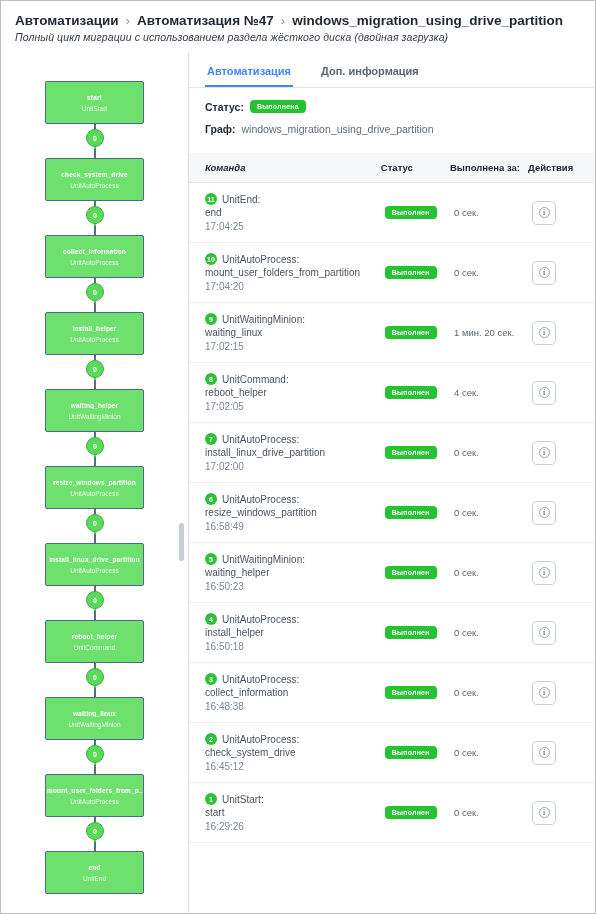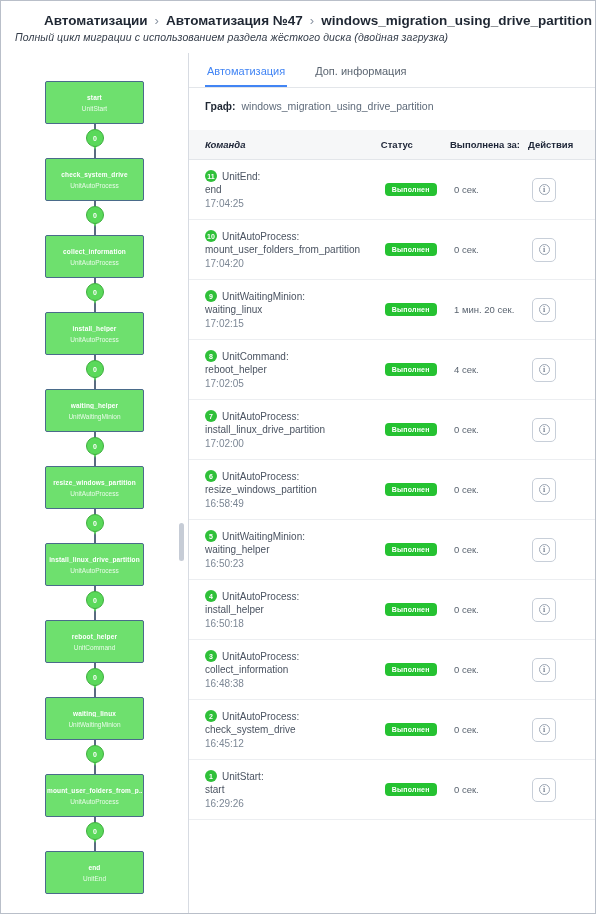--- a/index.html
+++ b/index.html
@@ -16,21 +16,20 @@
     border: 1px solid #b9bfc9;
     overflow: hidden;
   }
 
   
   .header { padding: 12px 14px 6px 14px; }
   .breadcrumb {
     display: flex; align-items: baseline; gap: 7px;
     font-size: 13.5px; font-weight: bold; color: #1f2733;
     white-space: nowrap;
-    margin-left: 29px;
   }
   .bc-sep { color: #8b95a3; font-weight: normal; font-size: 13px; }
   .bc-item { color: #1f2733; }
   .subtitle {
     margin-top: 3px;
     font-size: 10.5px; color: #333c49; letter-spacing: .1px; font-style: italic;
   }
 
   
   .body {
@@ -107,21 +106,21 @@
   }
   .tabs {
     display: flex; gap: 26px;
     padding: 8px 16px 0 16px;
     border-bottom: 1px solid #e3e6ea;
   }
   .tab {
     font-size: 11px; color: #5a6470;
     padding: 4px 2px 8px 2px;
     border-bottom: 2.5px solid transparent;
-    cursor: pointer; white-space: nowrap;
+    cursor: pointer; white-space: nowrap; font-weight: bold;
   }
   .tab.active { color: #4285f4; border-bottom-color: #4285f4; }
 
   .meta { padding: 12px 16px 8px 16px; }
   .meta-row {
     display: flex; align-items: center; gap: 6px;
     font-size: 10.5px; margin-bottom: 10px; color: #4a5361;
   }
   .meta-label { font-weight: bold; color: #1f2733; }
   .meta-val { color: #5f6b7a; }
@@ -307,20 +306,24 @@
 
     <div class="content">
 
       <div class="tabs">
         <div class="tab active">Автоматизация</div>
         <div class="tab">Доп. информация</div>
       </div>
 
       <div class="meta">
         <div class="meta-row">
+          <span class="meta-label">Статус:</span>
+          <span class="badge-green">Выполнена</span>
+        </div>
+        <div class="meta-row">
           <span class="meta-label">Граф:</span>
           <span class="meta-val">windows_migration_using_drive_partition</span>
         </div>
       </div>
 
       <table class="tbl">
         <thead>
           <tr>
             <th class="c-cmd">Команда</th>
             <th class="c-st">Статус</th>

